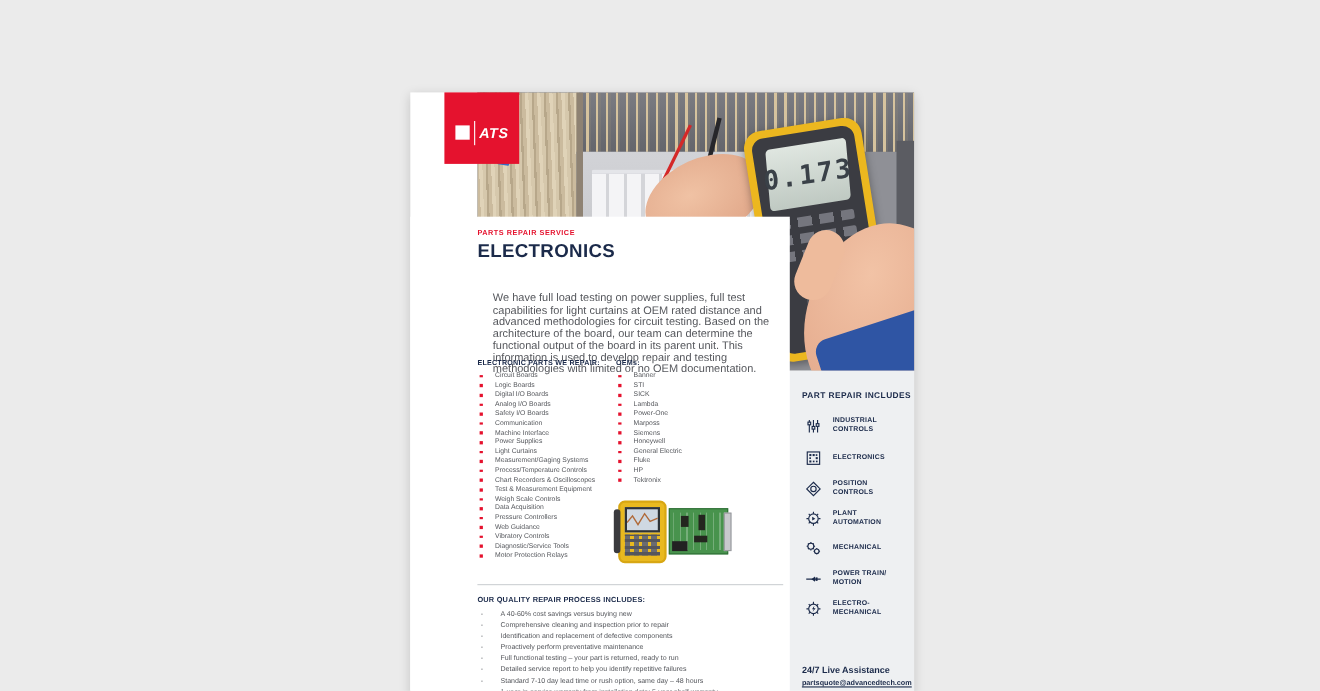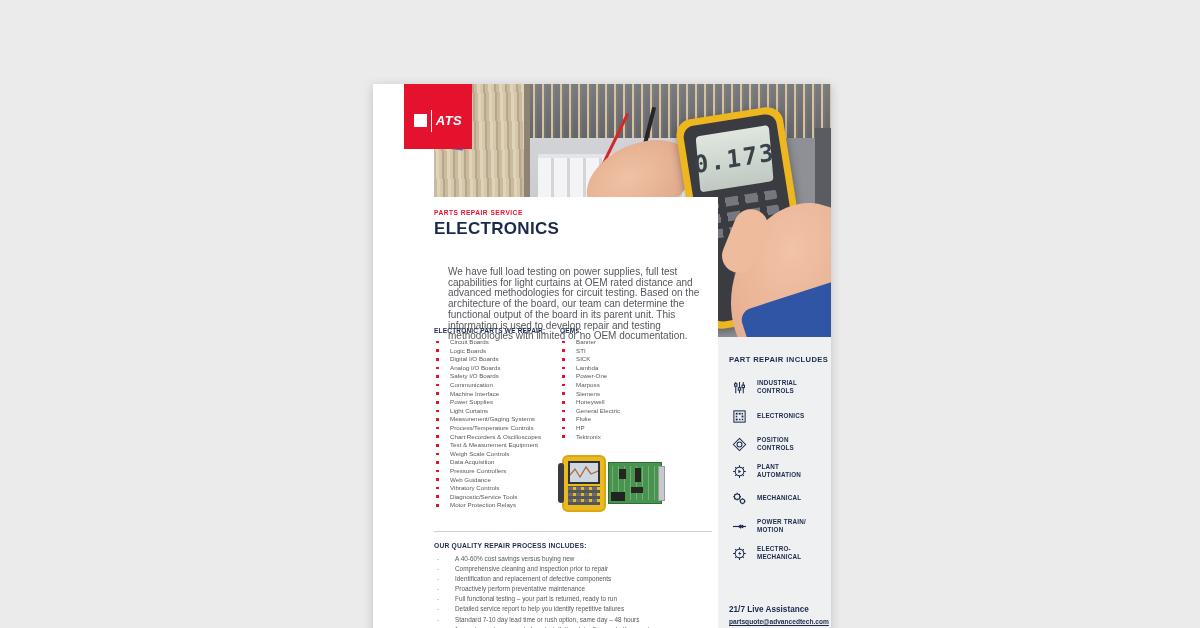--- a/index.html
+++ b/index.html
@@ -357,17 +357,17 @@
       <span class="sb-icon">
         <svg width="15" height="15" viewBox="0 0 16 16" stroke="#1b2a4a" fill="none" stroke-width="1.1">
           <circle cx="8" cy="8" r="4.6"></circle>
           <path d="M8 1.2v2M8 12.8v2M1.2 8h2M12.8 8h2M3.4 3.4l1.4 1.4M11.2 11.2l1.4 1.4M12.6 3.4l-1.4 1.4M4.8 11.2l-1.4 1.4"></path>
           <path d="M8.9 5L6.6 8.4h1.7l-1.1 2.6 2.9-3.5H8.4z" fill="#1b2a4a" stroke="none"></path>
         </svg>
       </span>
       <span class="sb-label">ELECTRO- MECHANICAL</span>
     </div>
 
-    <div class="assist">21/7 Live Assistance</div>
+    <div class="assist">24/7 Live Assistance</div>
     <a class="email">partsquote@advancedtech.com</a>
   </div>
 
 </div>
 
 </body></html>

